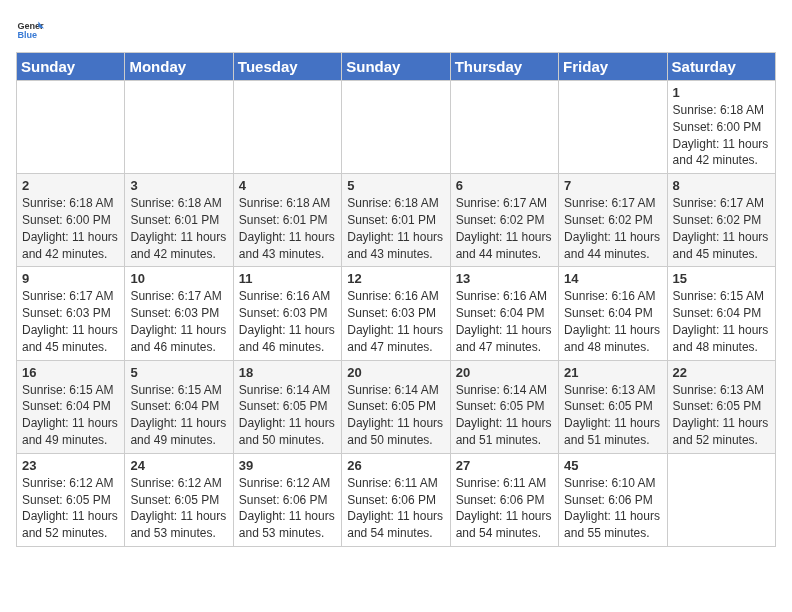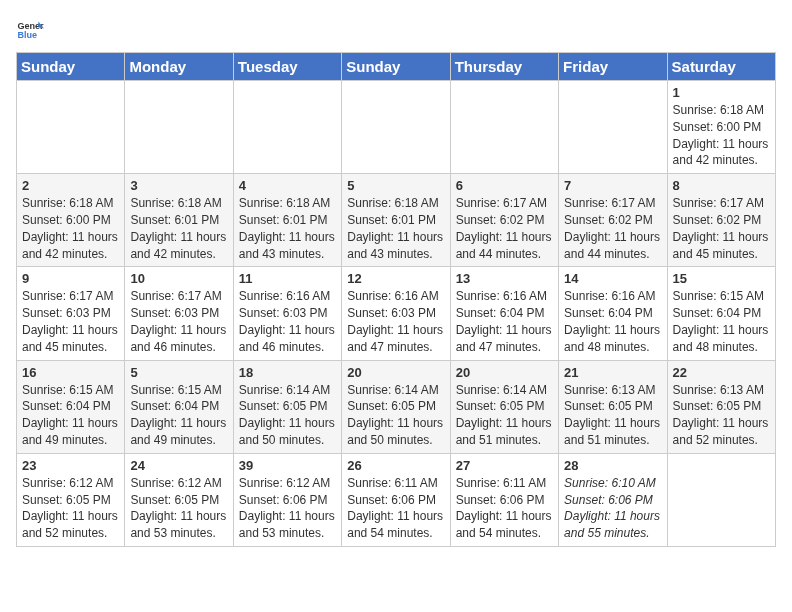--- a/index.html
+++ b/index.html
@@ -307,22 +307,22 @@
 and 54 minutes.</div>
         </td>
         <td>
           <span class="day-number">27</span>
           <div class="day-info" style="white-space: pre-line;">Sunrise: 6:11 AM
 Sunset: 6:06 PM
 Daylight: 11 hours
 and 54 minutes.</div>
         </td>
         <td>
-          <span class="day-number">28</span>
-          <div class="day-info" style="white-space: pre-line; font-style: italic;">Sunrise: 6:10 AM
+          <span class="day-number">45</span>
+          <div class="day-info" style="white-space: pre-line;">Sunrise: 6:10 AM
 Sunset: 6:06 PM
 Daylight: 11 hours
 and 55 minutes.</div>
         </td>
         <td class="empty-cell"></td>
       </tr>
     </tbody>
 </table>
 
 </body></html>

